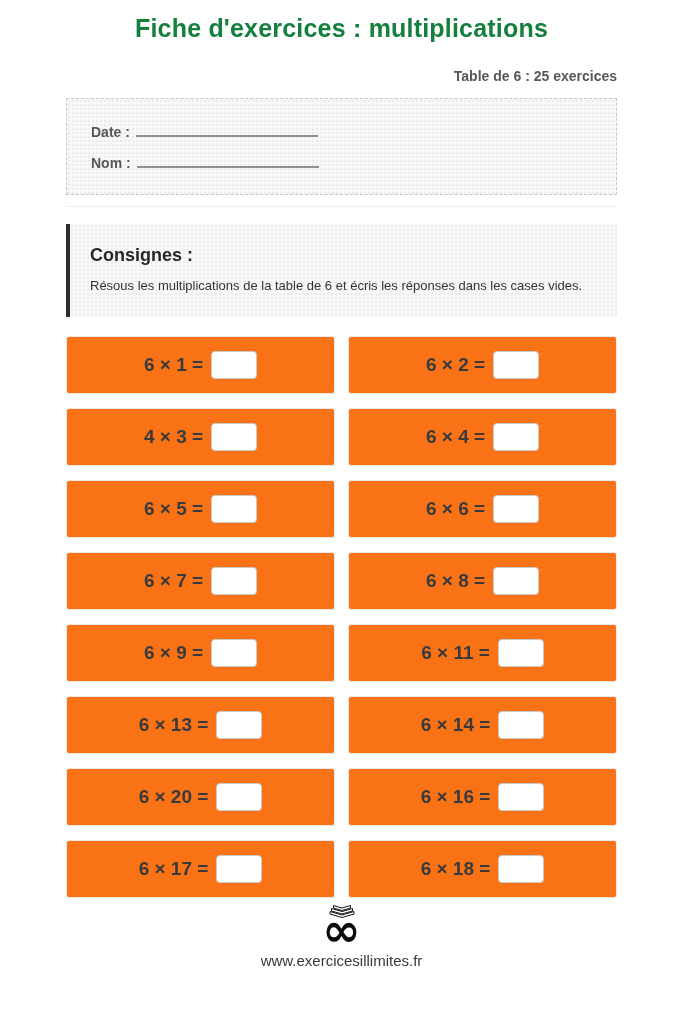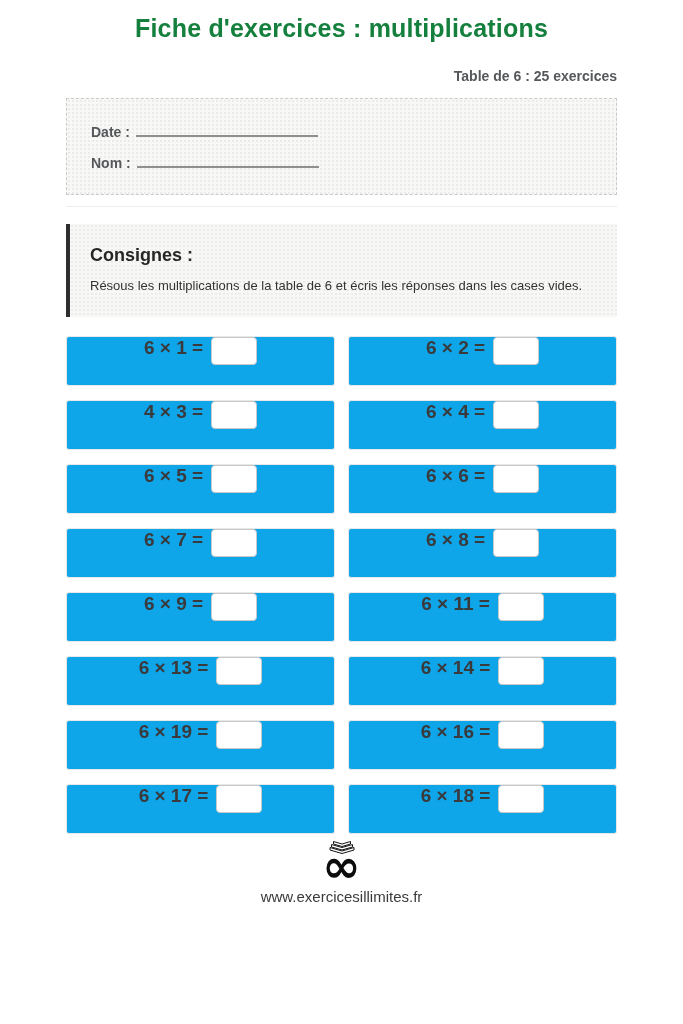--- a/index.html
+++ b/index.html
@@ -83,26 +83,26 @@
   }
 
   .grid {
     margin-top: 19px;
     display: grid;
     grid-template-columns: 1fr 1fr;
     column-gap: 13px;
     row-gap: 14px;
   }
   .cell {
-    height: 50px;
-    background: #0ea5e9;
+    height: 58px;
+    background: #f97316;
     border: 1px solid #e8e8e6;
     border-radius: 3px;
     display: flex;
-    align-items: flex-start;
+    align-items: center;
     justify-content: center;
   }
   .ex-label {
     font-size: 19px;
     font-weight: bold;
     color: #3a3a3c;
     white-space: nowrap;
   }
   .answer {
     width: 46px;
@@ -207,21 +207,21 @@
       </div>
       <div class="cell">
         <span class="ex-label">6 × 13 =</span>
         <input class="answer" type="text" style="">
       </div>
       <div class="cell">
         <span class="ex-label">6 × 14 =</span>
         <input class="answer" type="text" style="">
       </div>
       <div class="cell">
-        <span class="ex-label">6 × 19 =</span>
+        <span class="ex-label">6 × 20 =</span>
         <input class="answer" type="text" style="">
       </div>
       <div class="cell">
         <span class="ex-label">6 × 16 =</span>
         <input class="answer" type="text" style="">
       </div>
       <div class="cell">
         <span class="ex-label">6 × 17 =</span>
         <input class="answer" type="text" style="">
       </div>

